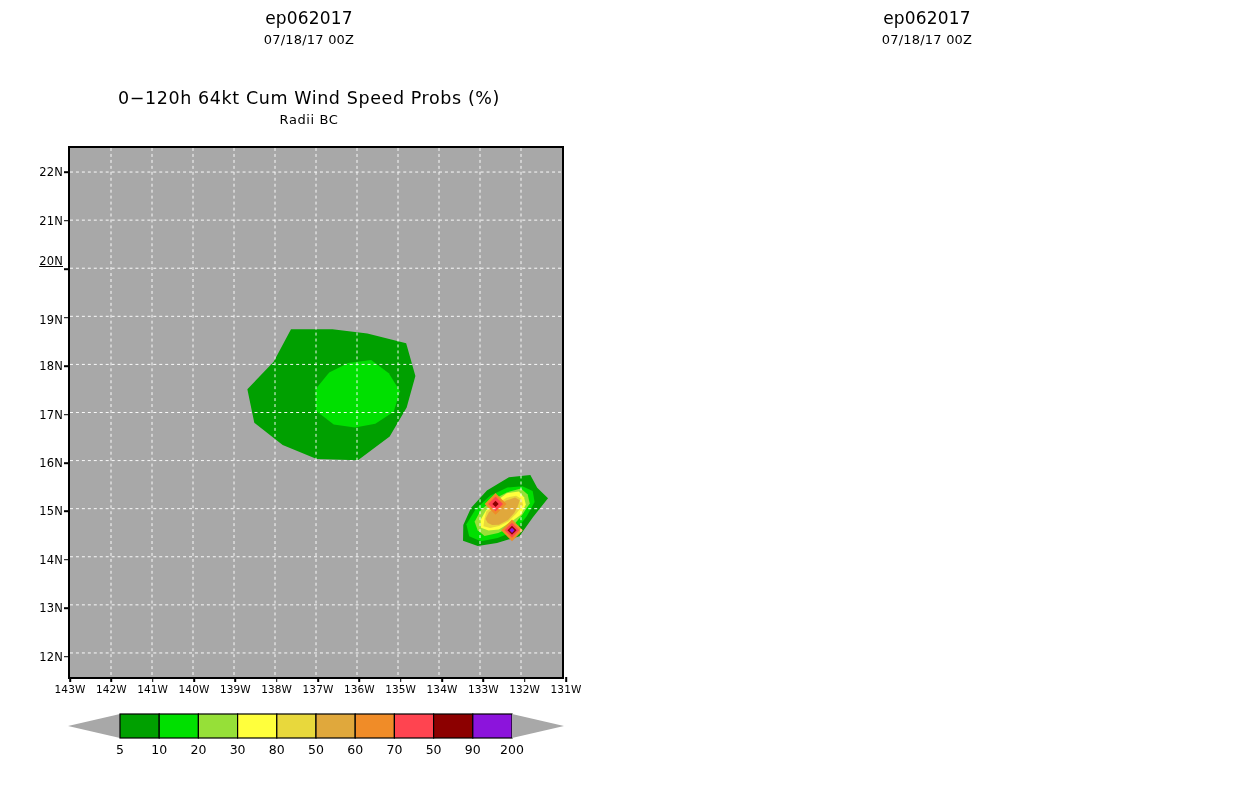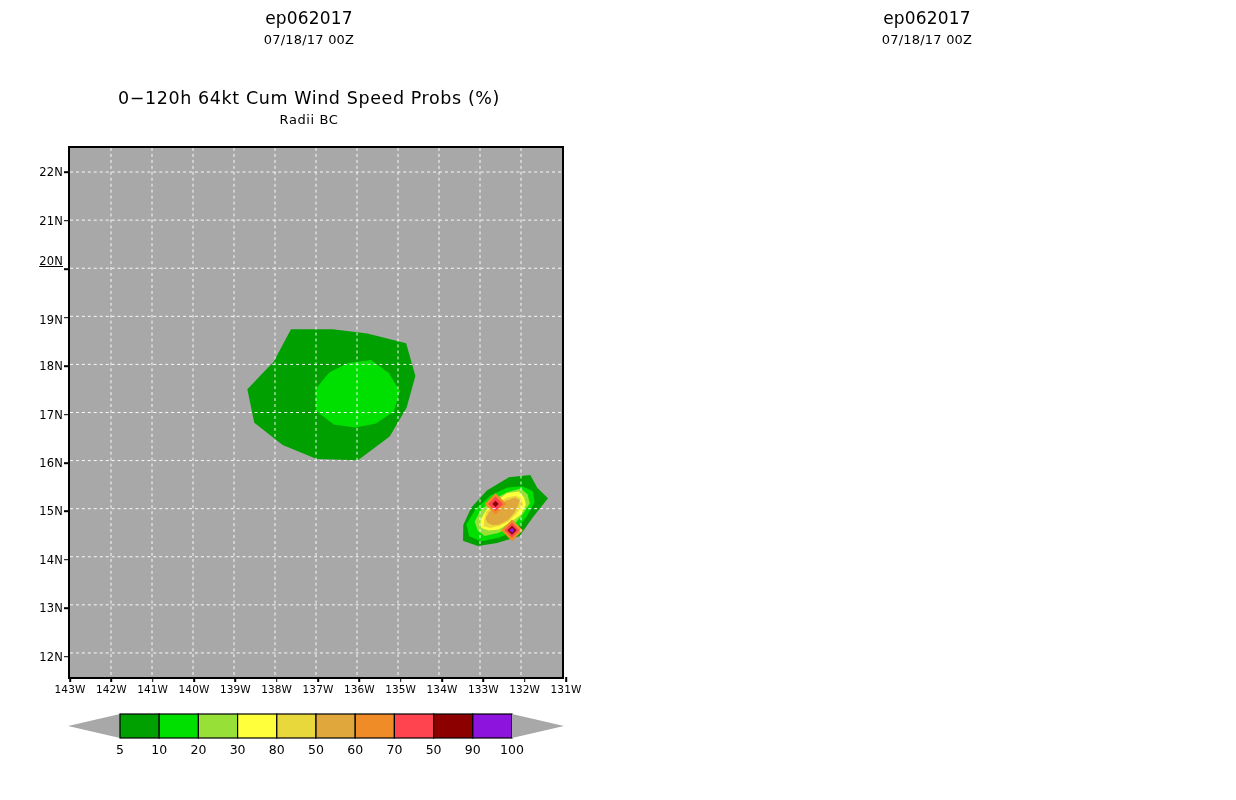--- a/index.html
+++ b/index.html
@@ -210,21 +210,21 @@
         <div class="cbar-tick-label" style="left: 52px;">5</div>
         <div class="cbar-tick-label" style="left: 91.2px;">10</div>
         <div class="cbar-tick-label" style="left: 130.4px;">20</div>
         <div class="cbar-tick-label" style="left: 169.6px;">30</div>
         <div class="cbar-tick-label" style="left: 208.8px;">80</div>
         <div class="cbar-tick-label" style="left: 248px;">50</div>
         <div class="cbar-tick-label" style="left: 287.2px;">60</div>
         <div class="cbar-tick-label" style="left: 326.4px;">70</div>
         <div class="cbar-tick-label" style="left: 365.6px;">50</div>
         <div class="cbar-tick-label" style="left: 404.8px;">90</div>
-        <div class="cbar-tick-label" style="left: 444px;">100</div>
+        <div class="cbar-tick-label" style="left: 444px;">200</div>
       </div>
   </div>
 
   <div class="panel" id="panel-right">
 
     <div class="title-block t-id">ep062017</div>
     <div class="title-block t-date">07/18/17 00Z</div>
 
   </div>
 

